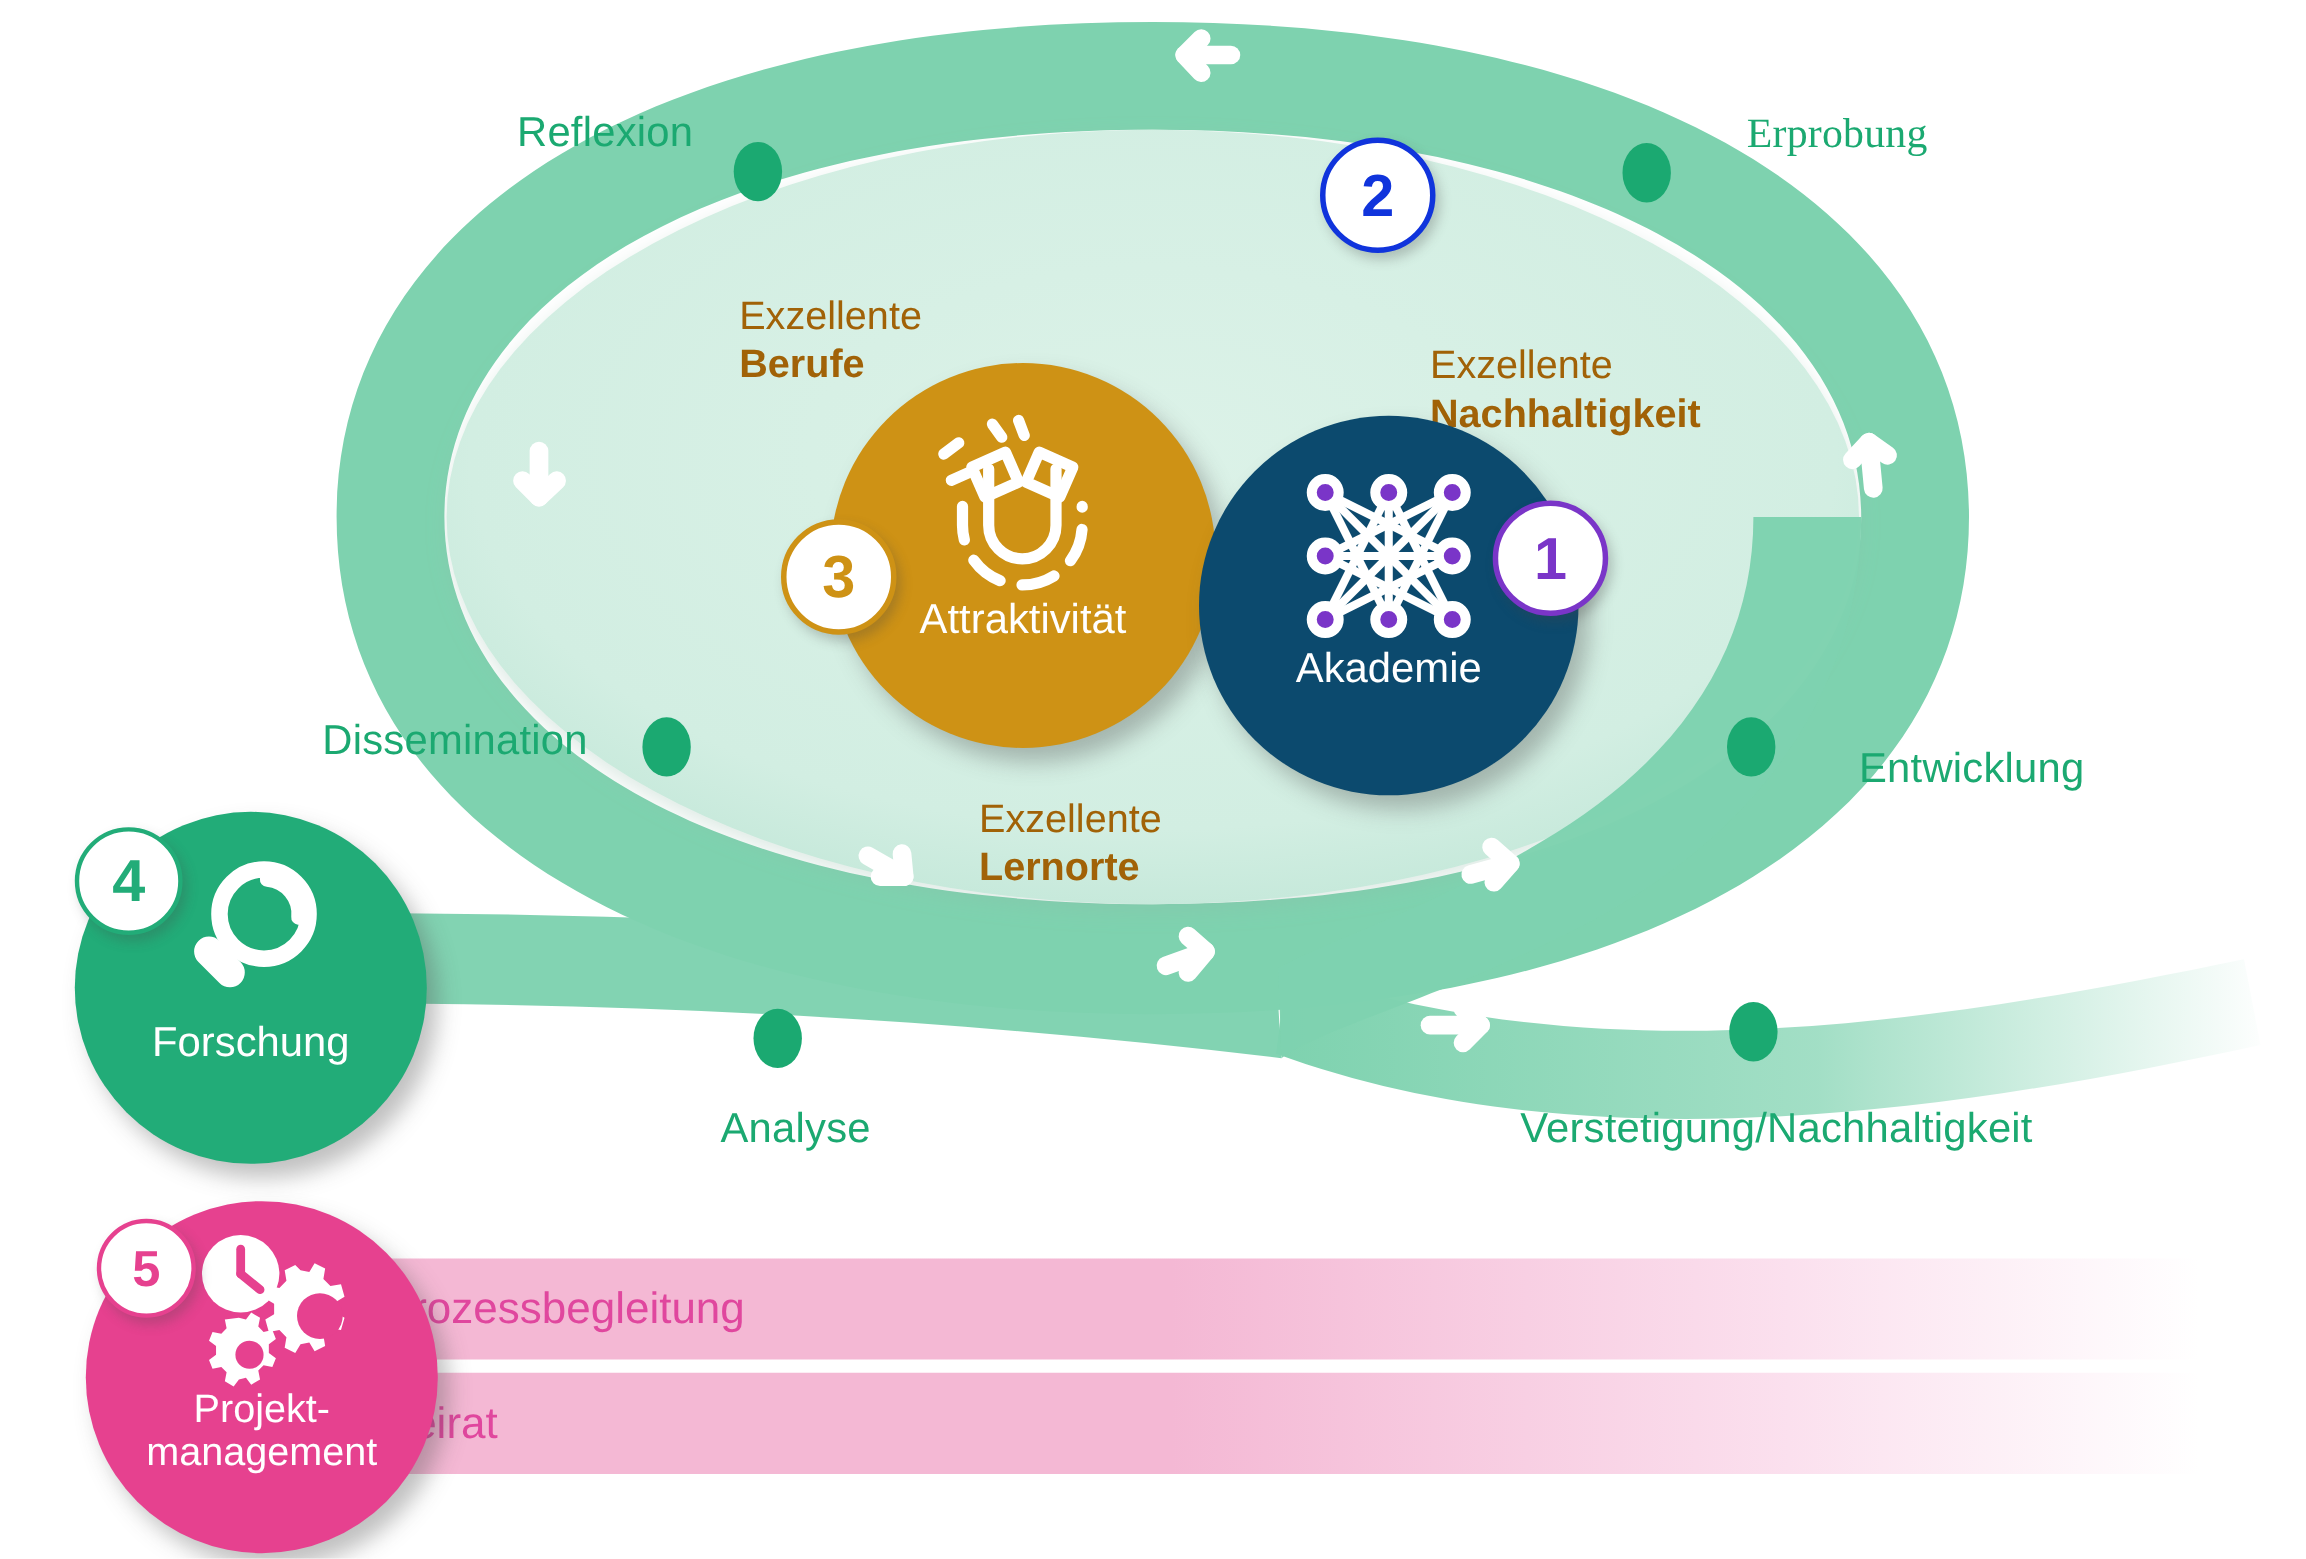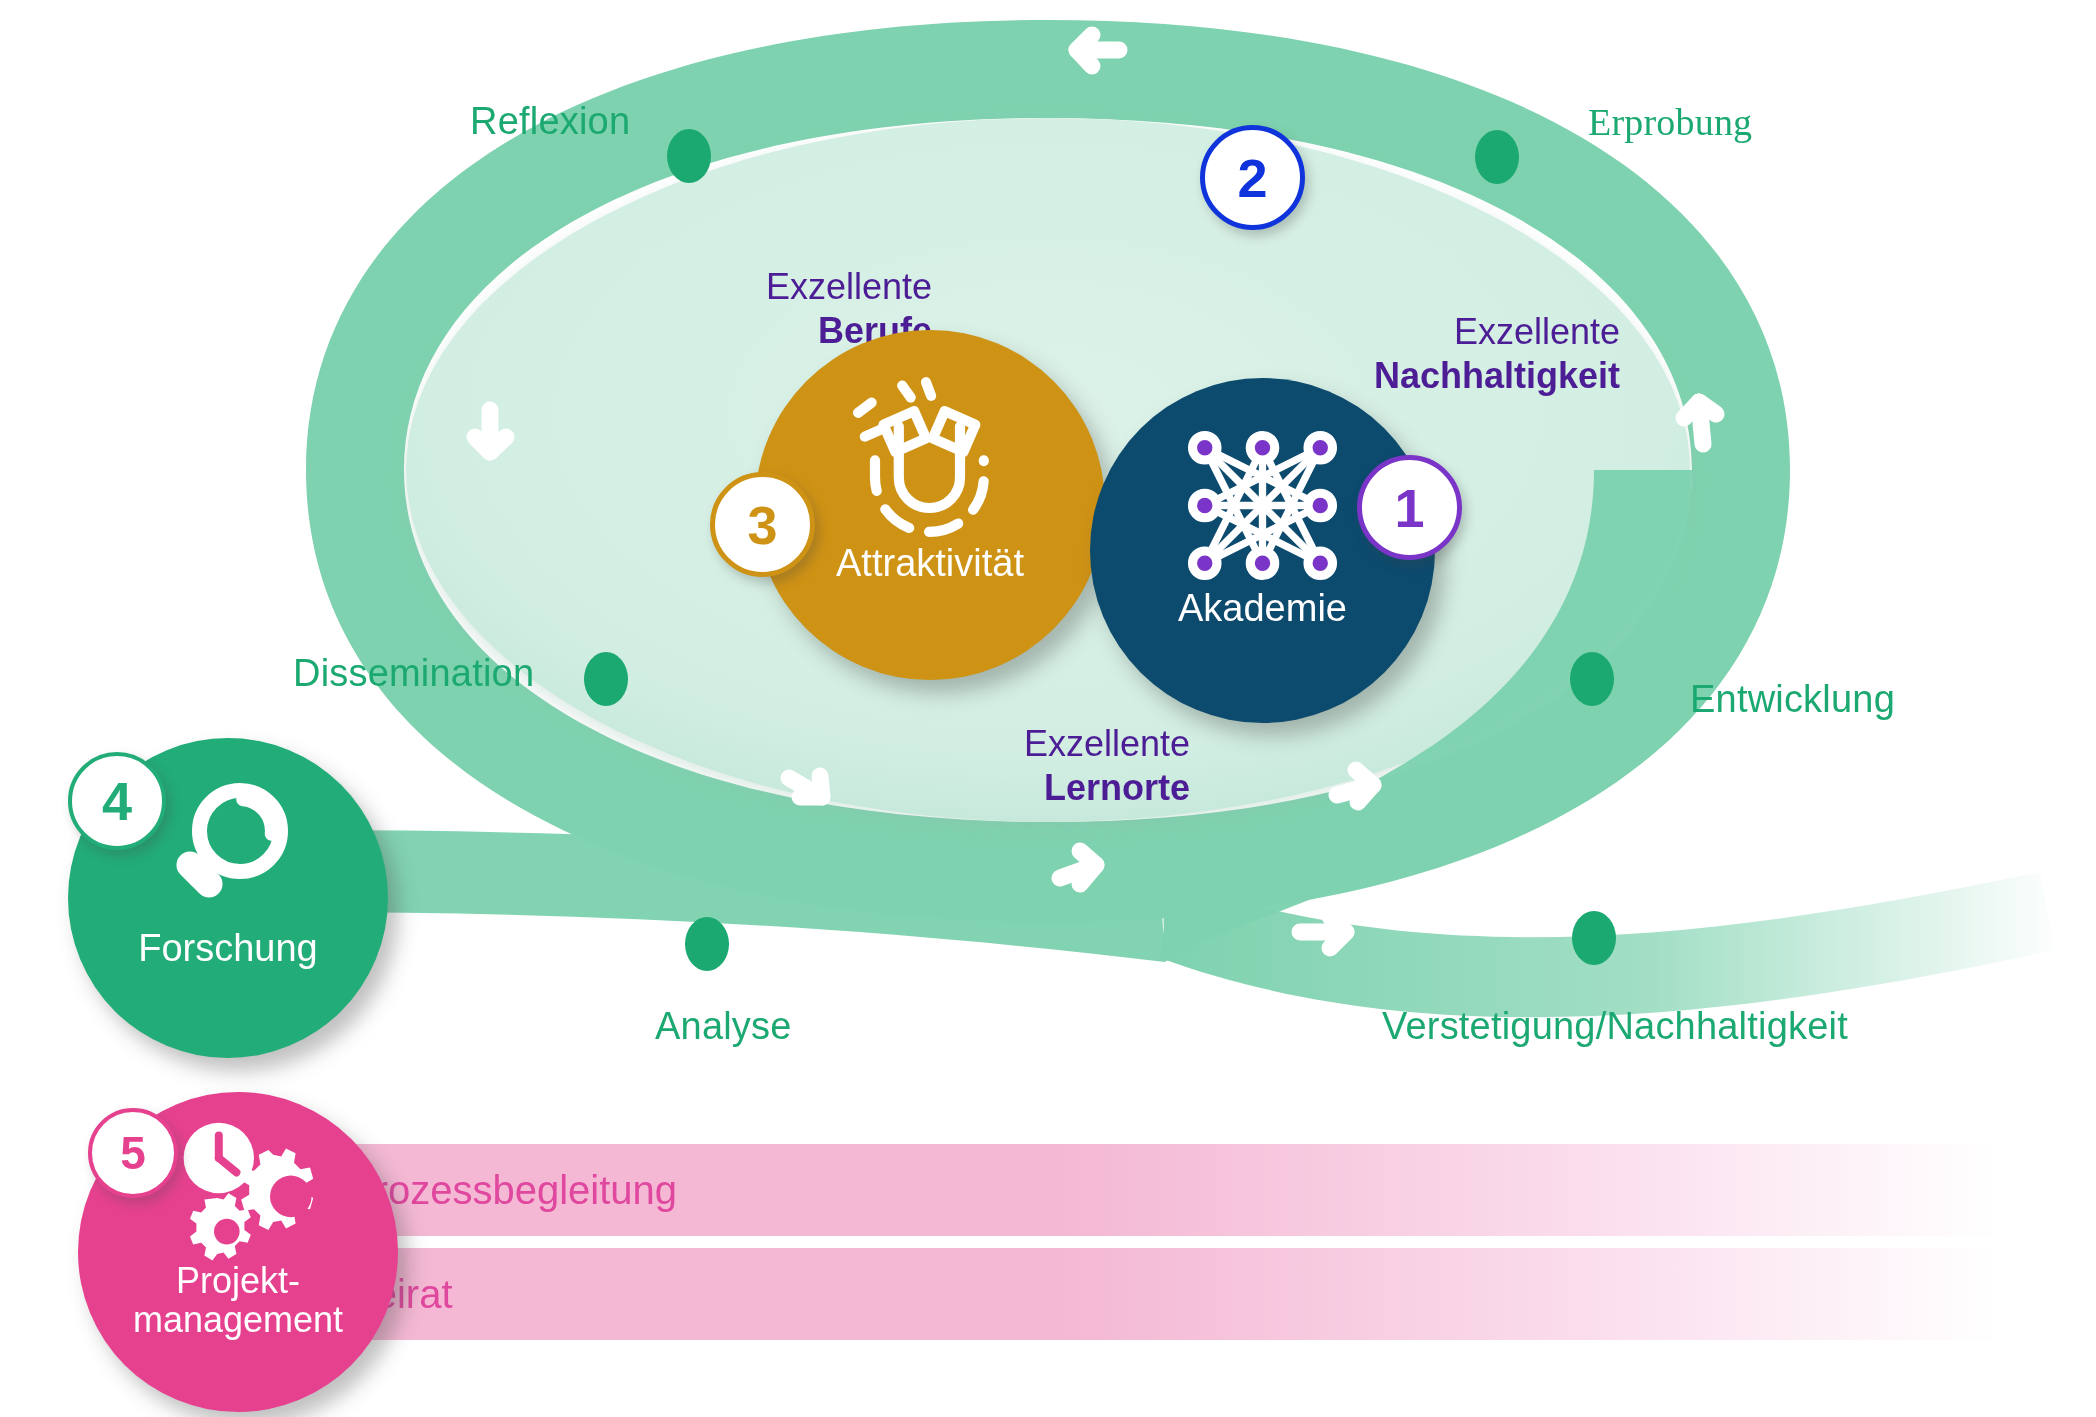--- a/index.html
+++ b/index.html
@@ -4,21 +4,21 @@
 <style>
   html,body{margin:0;padding:0;background:#ffffff;}
   body{font-family:"Liberation Sans","DejaVu Sans",sans-serif;}
   #stage{position:relative;width:2096px;height:1417px;background:#fff;overflow:hidden;}
   svg.layer{position:absolute;left:0;top:0;width:2096px;height:1417px;}
 
   .lbl{position:absolute;white-space:nowrap;}
   .lbl-green{color:#1BA971;font-size:38px;font-weight:400;letter-spacing:0.2px;}
   .lbl-pink{color:#E0479E;font-size:40px;font-weight:400;}
 
-  .exz{position:absolute;color:#4c1d95;font-size:36px;line-height:1.22;text-align:right;}
+  .exz{position:absolute;color:#a16207;font-size:36px;line-height:1.22;text-align:left;}
   .exz b{font-weight:700;}
 
   .bubble{position:absolute;border-radius:50%;display:flex;flex-direction:column;
           align-items:center;justify-content:center;color:#fff;}
   .bubble .cap{font-size:38px;font-weight:400;color:#fff;line-height:1.08;text-align:center;}
   .bubble.small-cap .cap{font-size:36px;}
 
   .badge{position:absolute;border-radius:50%;background:#fff;display:flex;
          align-items:center;justify-content:center;font-size:54px;font-weight:700;
          box-sizing:border-box;}

